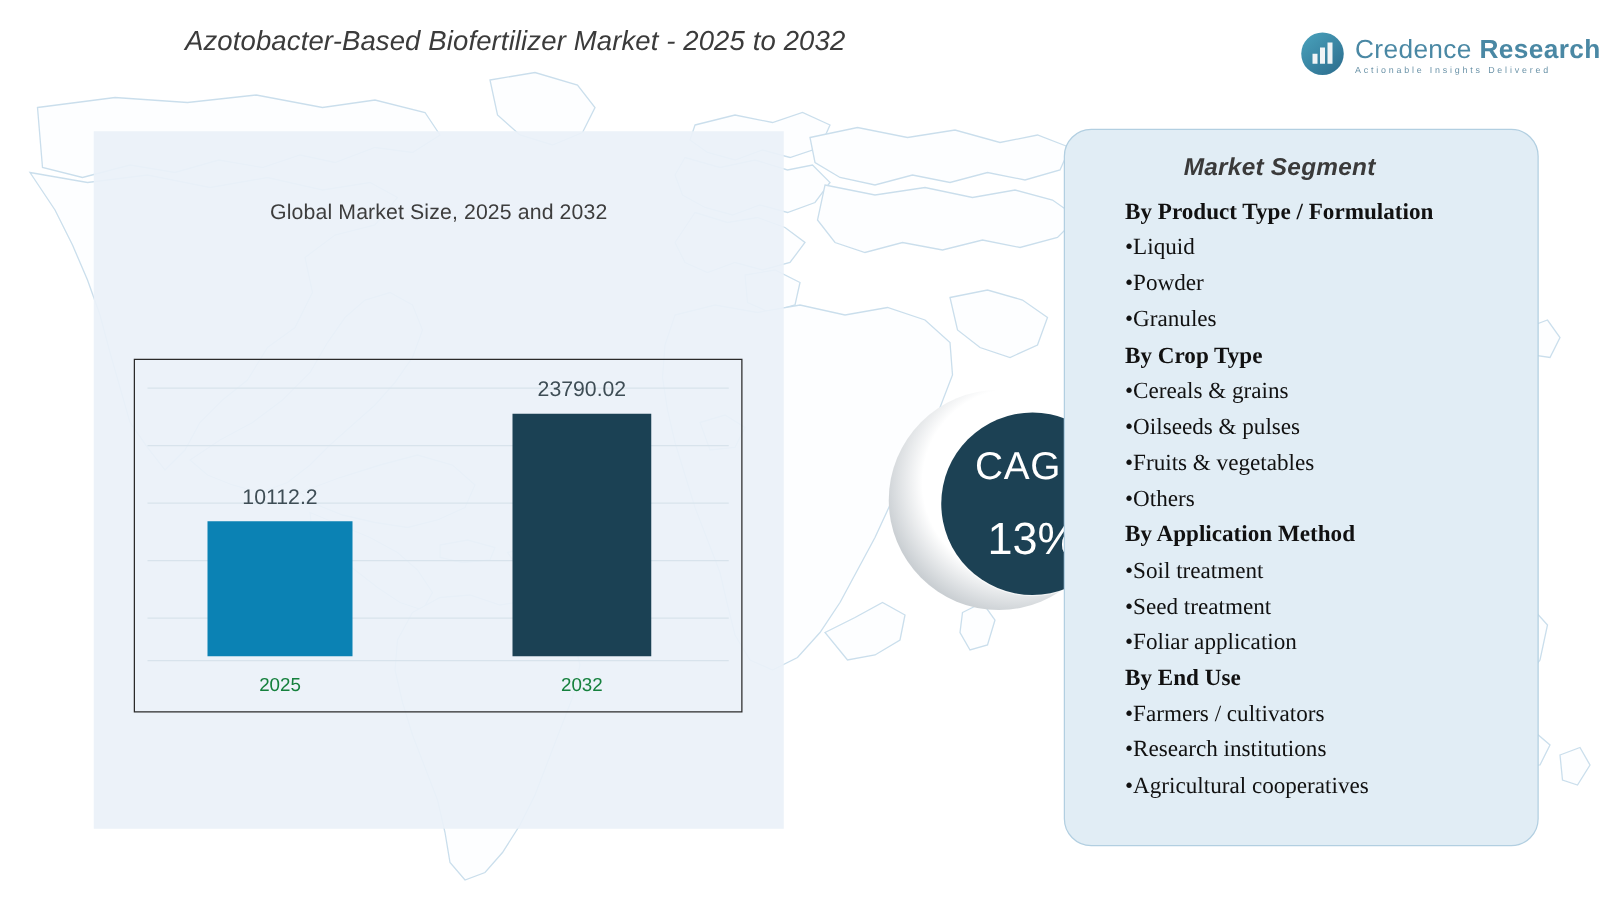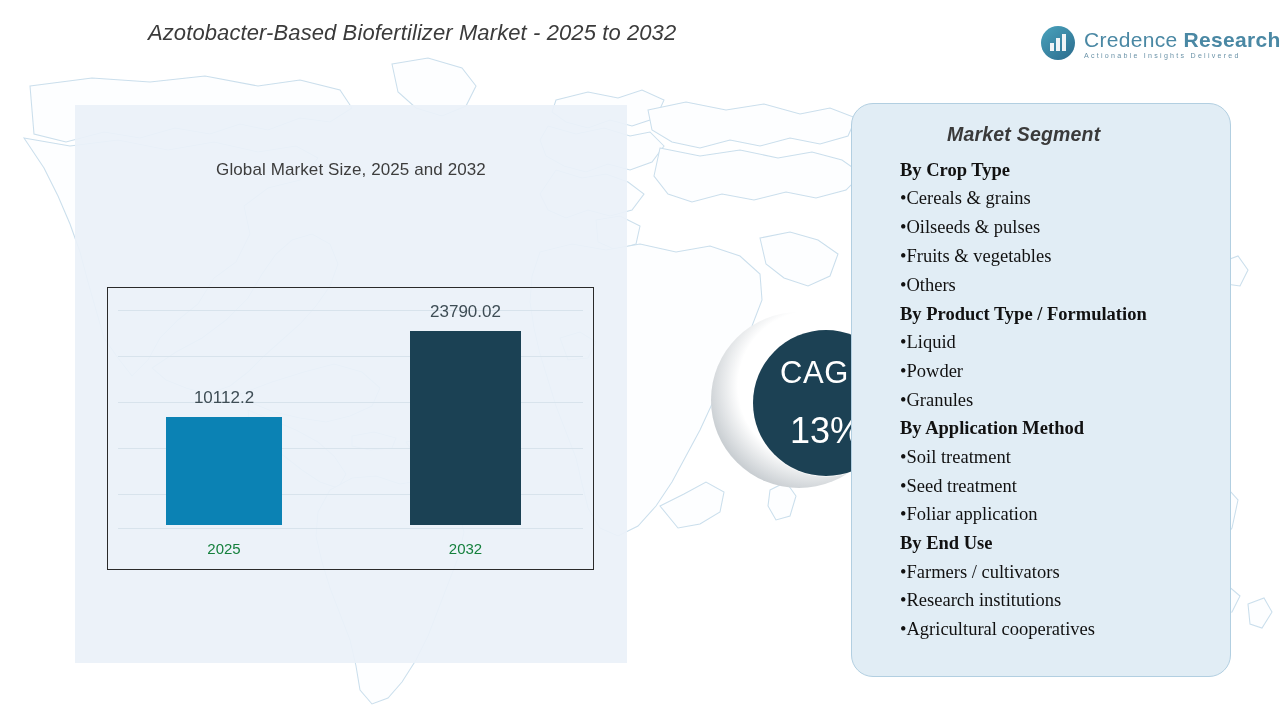--- a/index.html
+++ b/index.html
@@ -342,31 +342,31 @@
     <div id="cagr-circle">
       <div id="cagr-label">CAGR</div>
       <div id="cagr-value">13%</div>
     </div>
   </div>
 
   <div id="segment-panel">
     <div id="segment-title">Market Segment</div>
     <div id="segment-list">
         <div class="seg-group">
+          <div class="seg-head">By Product Type / Formulation</div>
+          <div class="seg-item">•Liquid</div>
+          <div class="seg-item">•Powder</div>
+          <div class="seg-item">•Granules</div>
+        </div>
+        <div class="seg-group">
           <div class="seg-head">By Crop Type</div>
           <div class="seg-item">•Cereals &amp; grains</div>
           <div class="seg-item">•Oilseeds &amp; pulses</div>
           <div class="seg-item">•Fruits &amp; vegetables</div>
           <div class="seg-item">•Others</div>
-        </div>
-        <div class="seg-group">
-          <div class="seg-head">By Product Type / Formulation</div>
-          <div class="seg-item">•Liquid</div>
-          <div class="seg-item">•Powder</div>
-          <div class="seg-item">•Granules</div>
         </div>
         <div class="seg-group">
           <div class="seg-head">By Application Method</div>
           <div class="seg-item">•Soil treatment</div>
           <div class="seg-item">•Seed treatment</div>
           <div class="seg-item">•Foliar application</div>
         </div>
         <div class="seg-group">
           <div class="seg-head">By End Use</div>
           <div class="seg-item">•Farmers / cultivators</div>

